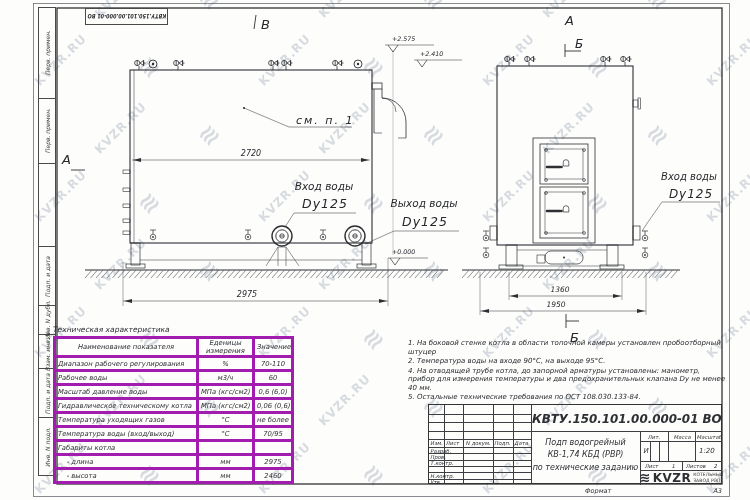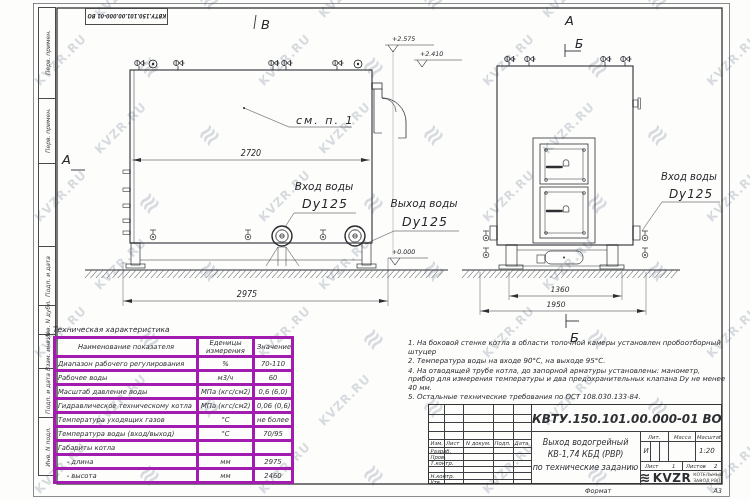--- a/index.html
+++ b/index.html
@@ -571,21 +571,21 @@
     <span class="lbl" style="left:1.5px;top:55.3px">Т.контр.</span>
     <span class="lbl" style="left:1.5px;top:61.6px"></span>
     <span class="lbl" style="left:1.5px;top:68px">Н.контр.</span>
     <span class="lbl" style="left:1.5px;top:74.2px">Утв.</span>
 
     <div id="docnum">
       <span>КВТУ.150.101.00.000-01 ВО</span>
     </div>
 
     <div id="tb-title">
-      <div>Выход водогрейный</div>
+      <div>Подп водогрейный</div>
       <div>КВ-1,74 КБД (РВР)</div>
       <div>по технические заданию</div>
     </div>
 
     <div class="hl" style="left:212px;top:36px;width:81px"></div>
     <div class="hl" style="left:212px;top:56px;width:81px"></div>
     <div class="hl" style="left:212px;top:65px;width:81px"></div>
     <div class="vl" style="left:239px;top:27px;height:29px"></div>
     <div class="vl" style="left:266px;top:27px;height:29px"></div>
     <div class="vl" style="left:221px;top:36px;height:20px"></div>

